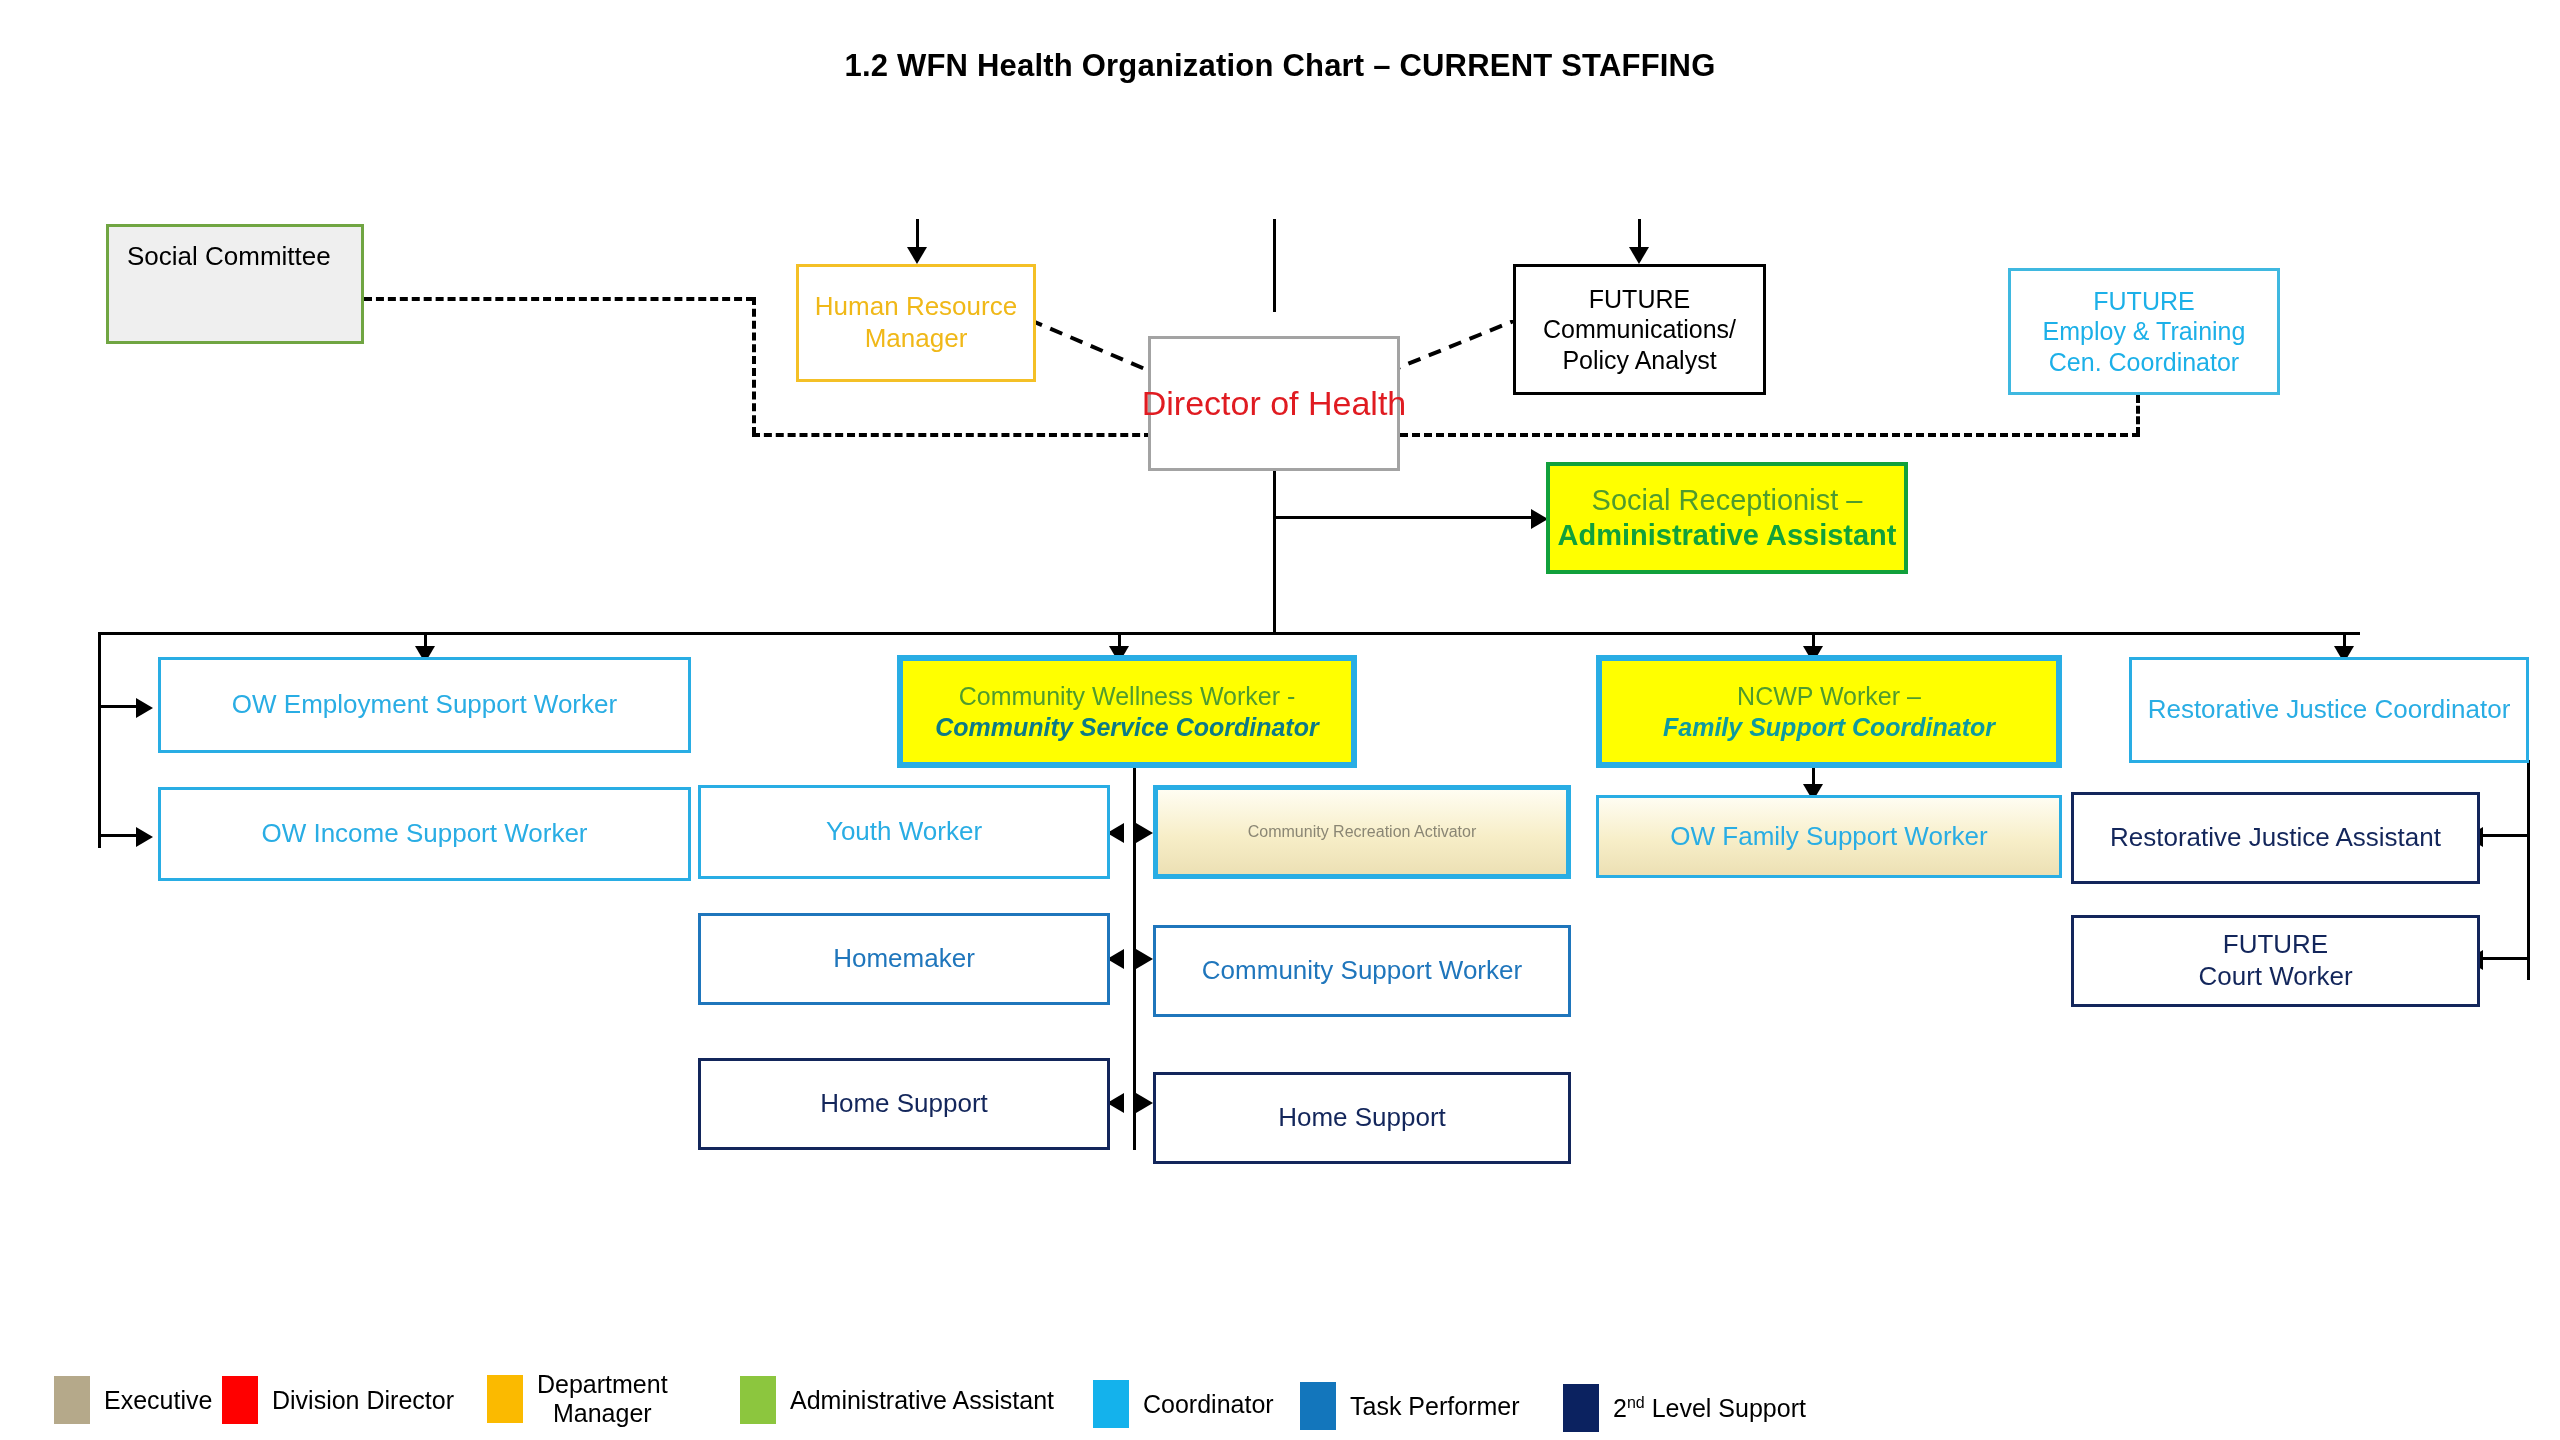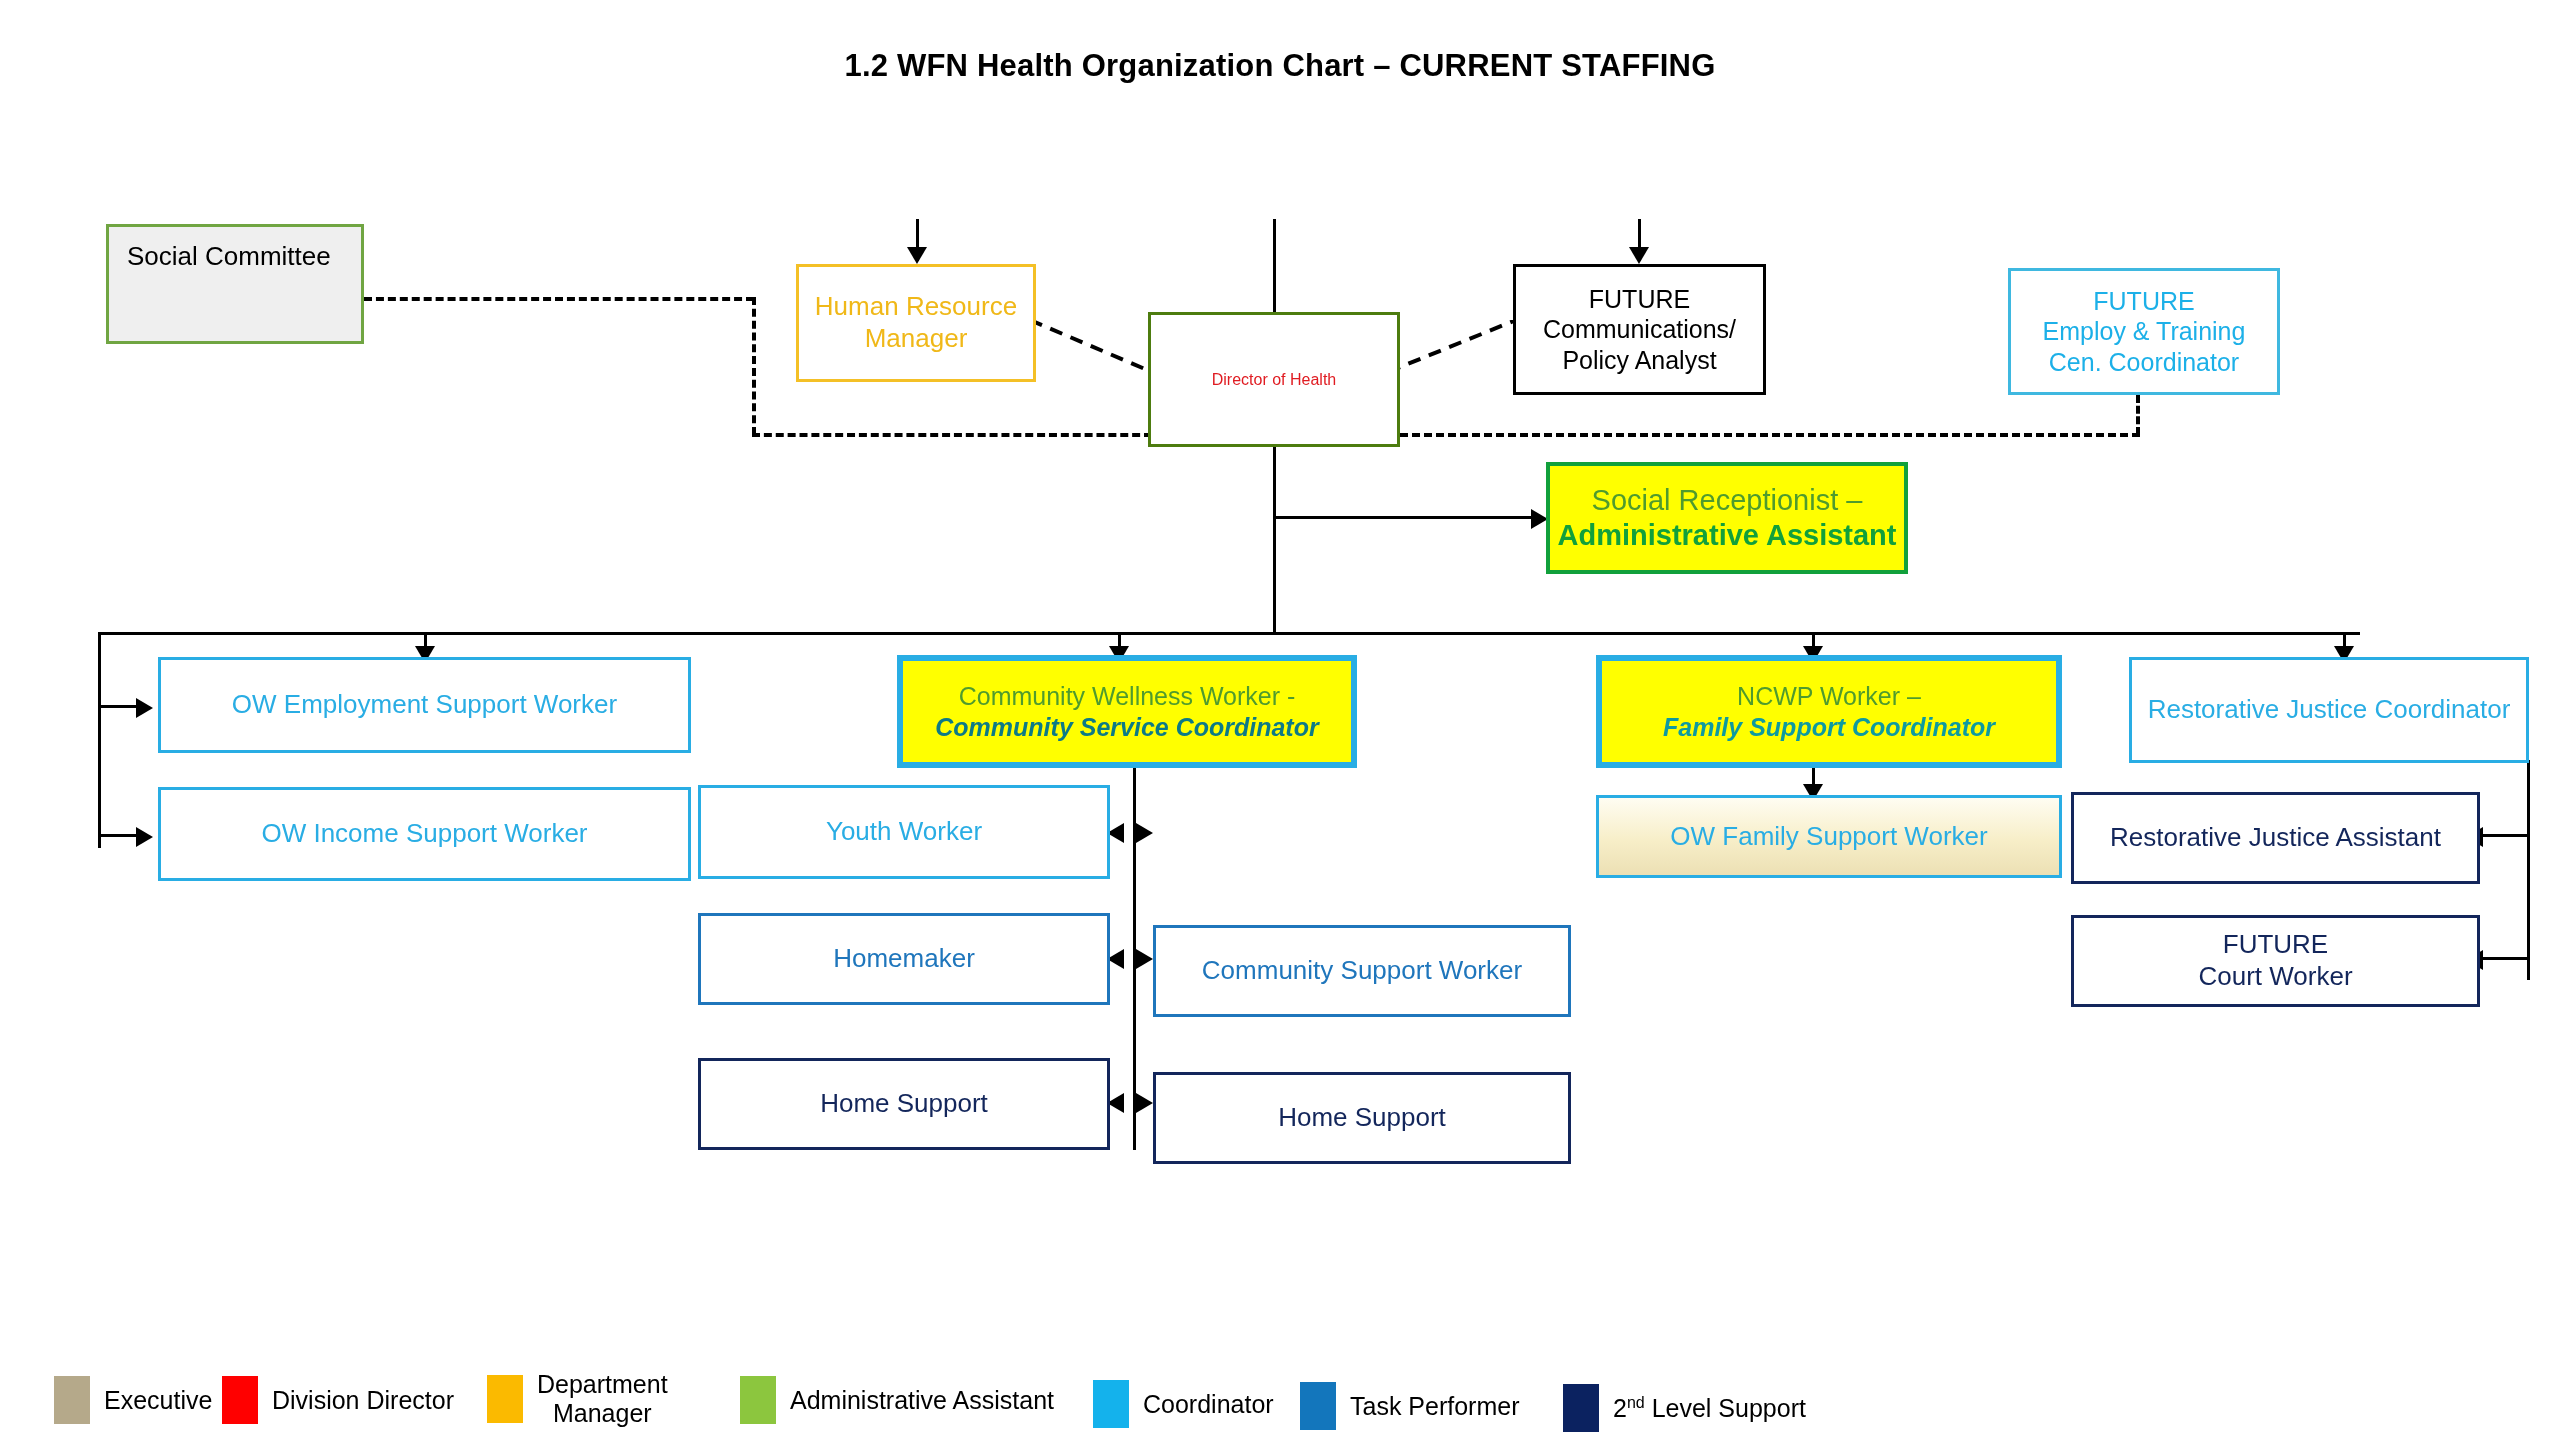--- a/index.html
+++ b/index.html
@@ -20,21 +20,21 @@
     display:flex;align-items:center;justify-content:center;
     text-align:center;line-height:1.22;z-index:6;
   }
   .node .ln{display:block;white-space:nowrap;}
 
   
   .b-exec   {border:3px solid #8c855f;color:#8c855f;font-size:26px;}
   .b-green  {border:3px solid #70a542;background:#efefef;color:#000;font-size:26px;
              align-items:flex-start;justify-content:flex-start;padding:14px 0 0 18px;text-align:left;}
   .b-gold   {border:3px solid #f4c026;color:#f0b818;font-size:26px;}
-  .b-red    {border:3px solid #4d7c0f;color:#e01b21;font-size:16px;}
+  .b-red    {border:3px solid #a3a3a3;color:#e01b21;font-size:34px;margin-top:24px;}
   .b-black  {border:3px solid #000000;color:#000000;font-size:25px;}
   .b-cyan   {border:3px solid #3fb8e0;color:#1cb0e8;font-size:25px;}
   .b-skyblue{border:3px solid #29ade4;color:#29ade4;font-size:26px;}
   .b-steel  {border:3px solid #1f76bc;color:#1f76bc;font-size:26px;}
   .b-navy   {border:3px solid #13265b;color:#13265b;font-size:26px;}
 
   .fill-yellow{background:#ffff00;}
   .fill-cream {background:linear-gradient(180deg,#fffdf2 0%,#f7eec8 55%,#ece0b4 100%);}
 
   .thick-cyan{border:6px solid #29ade4;}
@@ -188,20 +188,23 @@
   </div>
 
   <div class="node b-skyblue" style="left:2129px;top:657px;width:400px;height:106px;">
     <span class="ln">Restorative Justice Coordinator</span>
   </div>
 
   <div class="node b-skyblue" style="left:698px;top:785px;width:412px;height:94px;">
     <span class="ln">Youth Worker</span>
   </div>
 
+  <div class="node fill-cream thick-cyan2" style="left:1153px;top:785px;width:418px;height:94px;">
+    <span class="ln t-grey">Community Recreation Activator</span>
+  </div>
 
   <div class="node fill-cream b-skyblue" style="left:1596px;top:795px;width:466px;height:83px;">
     <span class="ln">OW Family Support Worker</span>
   </div>
 
   <div class="node b-navy" style="left:2071px;top:792px;width:409px;height:92px;">
     <span class="ln">Restorative Justice Assistant</span>
   </div>
 
   <div class="node b-steel" style="left:698px;top:913px;width:412px;height:92px;">

